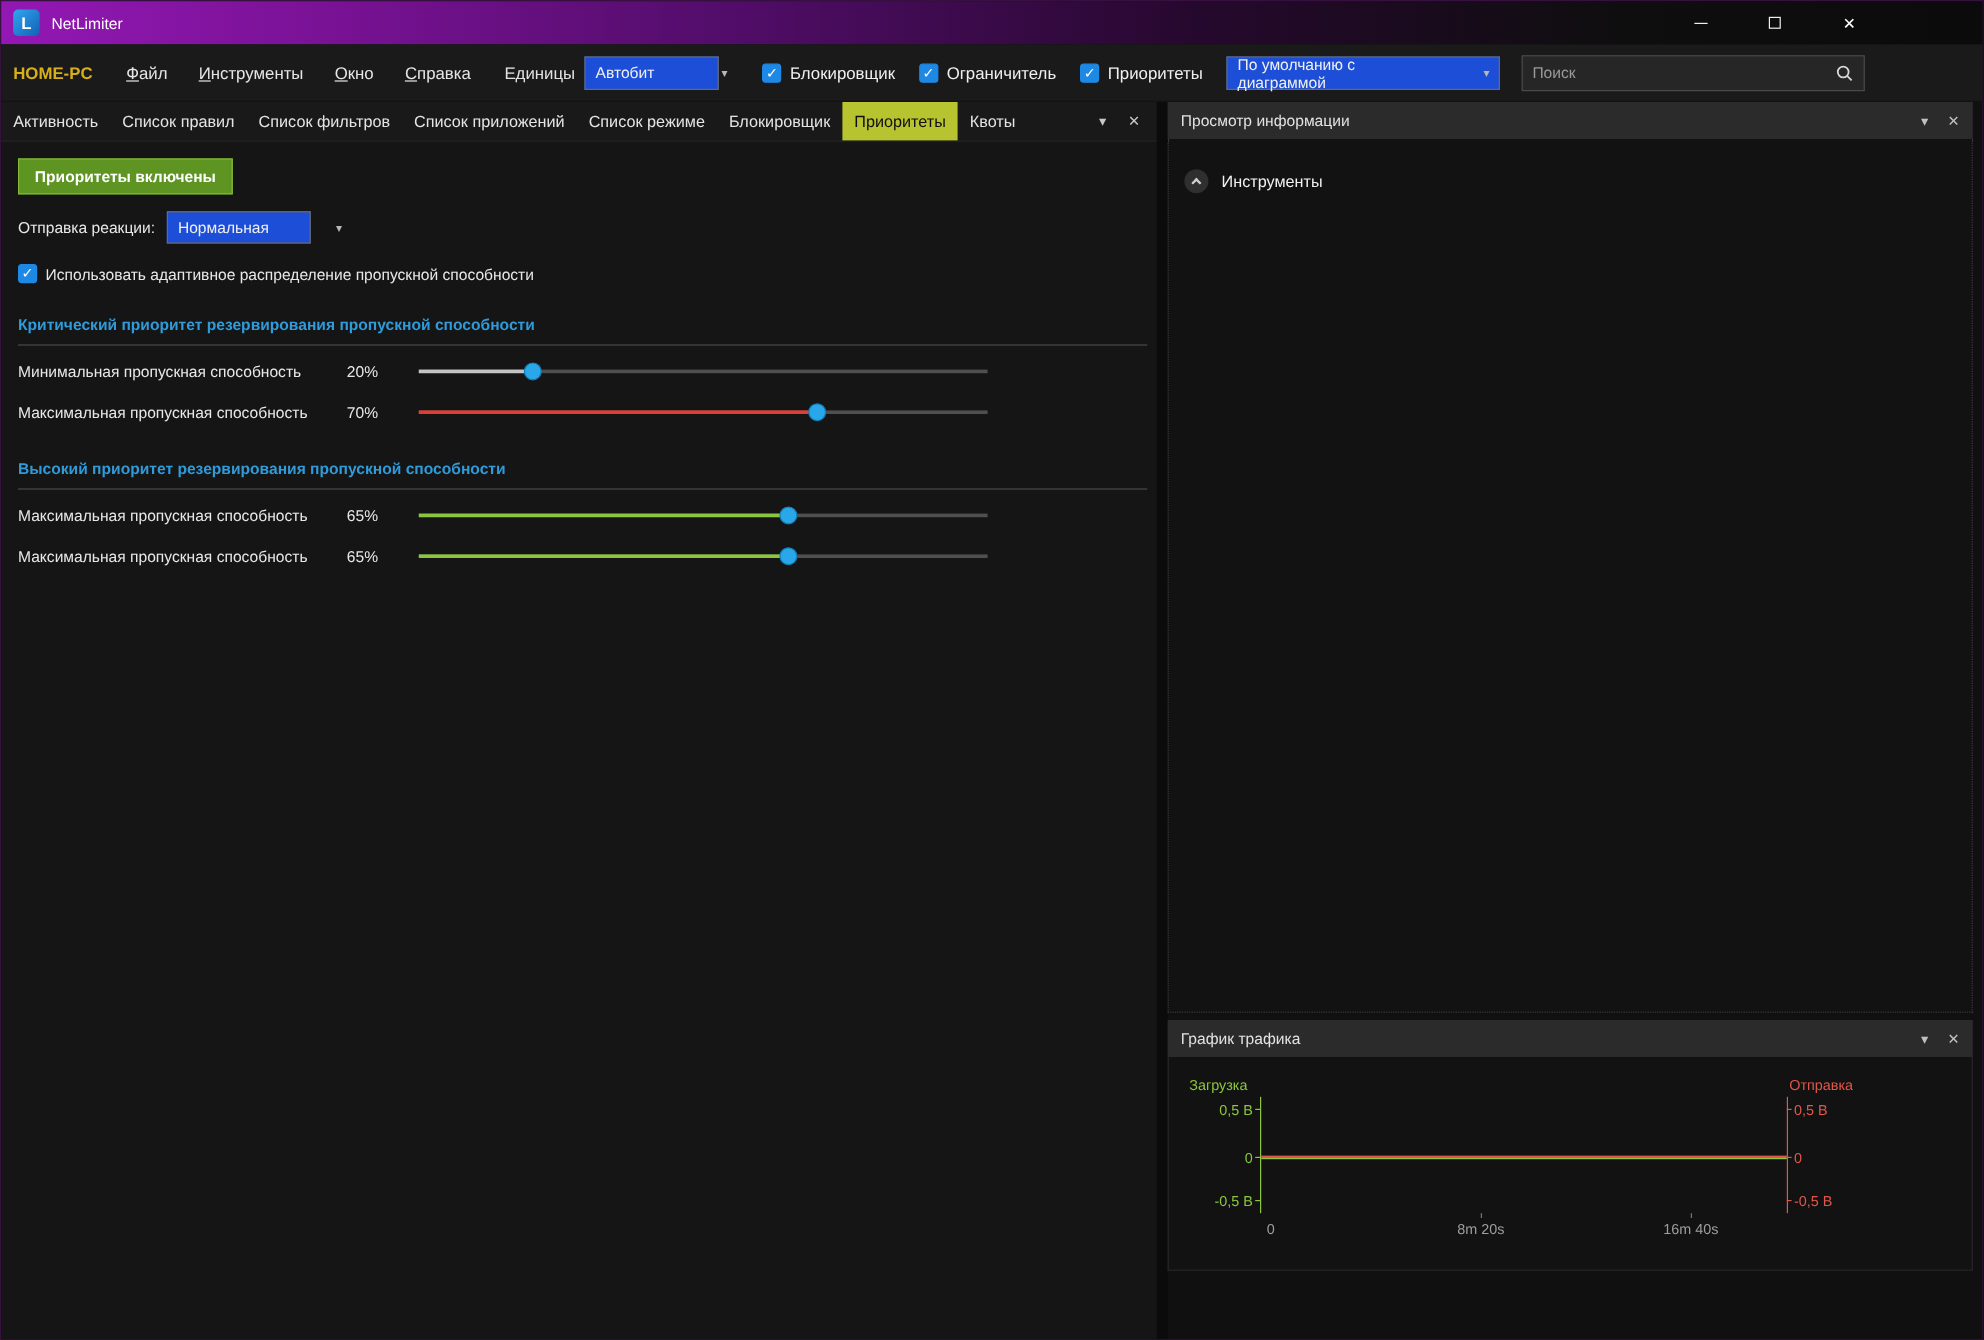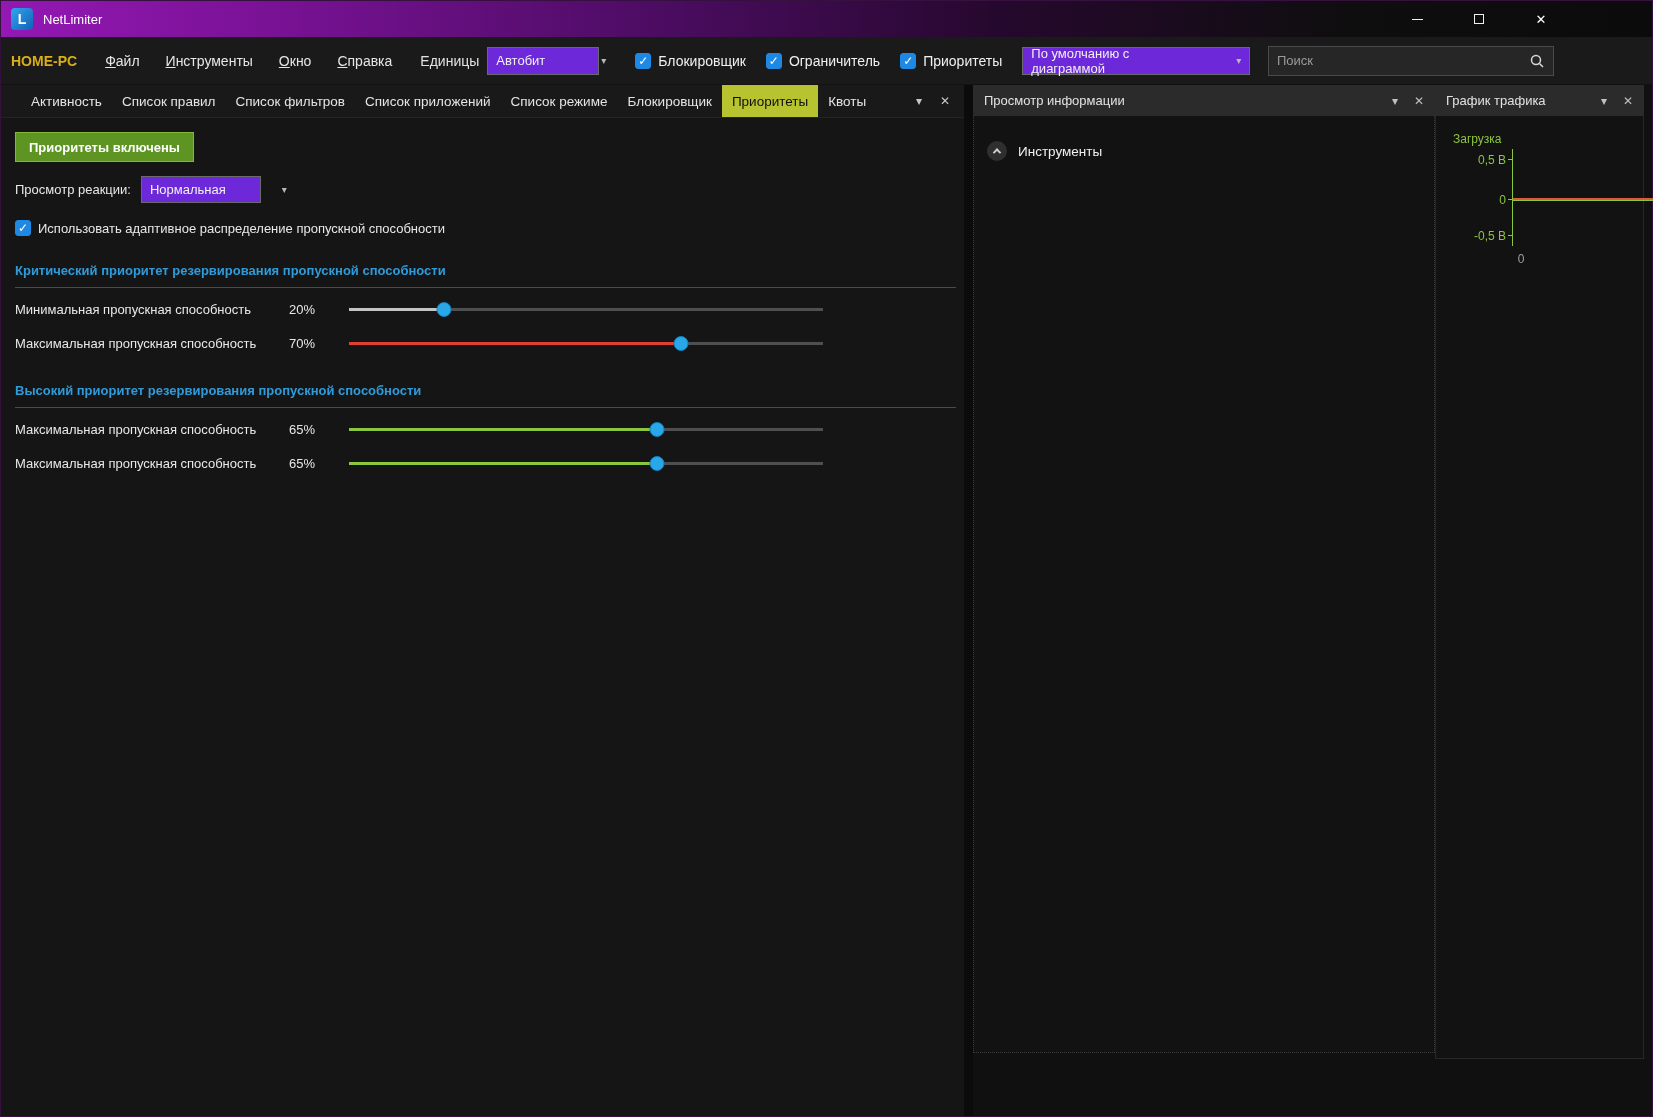--- a/index.html
+++ b/index.html
@@ -16,40 +16,40 @@
   .win-btn { width:46px; height:36px; display:flex; align-items:center; justify-content:center; color:#fff; font-size:13px; }
   .glyph-min { width:11px; height:1px; background:#f0f0f0; }
   .glyph-max { width:10px; height:10px; border:1px solid #f0f0f0; }
 
   
   .menubar { flex:0 0 48px; background:#1a1a1a; display:flex; align-items:center; padding:0 0 0 10px; border-bottom:1px solid #121212; }
   .computer-name { color:#d8ae1b; font-weight:700; font-size:14px; margin-right:28px; }
   .menu-item { display:inline-block; color:#e6e6e6; font-size:14px; margin-right:26px; cursor:default; }
   .menu-item::first-letter { text-decoration:underline; }
   .units-label { color:#e2e2e2; font-size:14px; margin-left:2px; margin-right:8px;text-align:right; }
-  .dropdown { height:28px; background:#6d28d9; border:1px solid #6a6a6a; display:flex; align-items:center; padding:0 8px; color:#f0f0f0; font-size:13px;gap:48px; }
+  .dropdown { height:28px; background:#1d4ed8; border:1px solid #6a6a6a; display:flex; align-items:center; padding:0 8px; color:#f0f0f0; font-size:13px;gap:48px; }
   .dropdown .chev { margin-left:auto; color:#b8b8b8; font-size:10px; padding-left:8px; }
   .dd-units { width:112px; margin-right:36px; }
   .dd-layout { width:228px; }
   .toggle { display:flex; align-items:center; font-size:14px; color:#f0f0f0; margin-right:20px; }
   .checkbox { width:16px; height:16px; border-radius:3px; border:1px solid #8b8b8b; background:#1b1b1b; margin-right:7px;
               display:flex; align-items:center; justify-content:center; }
   .checkbox .mark { display:none; color:#fff; font-size:12px; line-height:12px; }
   .checkbox.checked { background:#1e88e5; border-color:#1e88e5; }
   .checkbox.checked .mark { display:block; }
   .searchbox { margin-left:auto; margin-right:98px; width:286px; height:30px; background:#262626; border:1px solid #4a4a4a;
                display:flex; align-items:center; padding:0 8px; }
   .searchbox input { flex:1; background:transparent; border:none; outline:none; color:#ddd; font-size:13px; font-family:"Liberation Sans",sans-serif; }
   .searchbox input::placeholder { color:#9a9a9a; }
 
   
   .content-row { flex:1; display:flex; min-height:0; }
   .left-main { width:963px; display:flex; flex-direction:column; background:#151515; }
   .splitter { width:9px; background:#0b0b0b; }
-  .right-col { flex:1; display:flex; margin-right:8px; margin-bottom:57px; min-height:0; }
+  .right-col { flex:1; display:flex; flex-direction:column; margin-right:8px; margin-bottom:57px; min-height:0; }
 
   
   .tabbar { flex:0 0 33px; background:#191919; display:flex; align-items:stretch; border-bottom:1px solid #242424; }
   .tab { padding:0 10px; display:flex; align-items:center; color:#e4e4e4; font-size:13.5px; white-space:nowrap; cursor:default; }
   .tab.active { background:#b7c32f; color:#101010; }
   .tab-tools { margin-left:auto; display:flex; align-items:center; gap:18px; padding-right:14px; color:#c8c8c8; font-size:12px; }
 
   
   .main-content { flex:1; padding:14px 8px 0 14px; overflow:hidden; }
   .status-btn { display:inline-flex; align-items:center; height:30px; padding:0 13px; background:#5d9422; border:1px solid #86b837;
@@ -165,41 +165,41 @@
           <circle cx="7" cy="7" r="4.5" fill="none" stroke="#d8d8d8" stroke-width="1.5"></circle>
           <line x1="10.5" y1="10.5" x2="14" y2="14" stroke="#d8d8d8" stroke-width="1.5"></line>
         </svg>
     </div>
   </div>
 
   <div class="content-row">
 
     <div class="left-main">
       <div class="tabbar">
-        <div style="display:flex;padding-left:20px;">
+        <div style="display:flex;">
             <div class="tab">Активность</div>
             <div class="tab">Список правил</div>
             <div class="tab">Список фильтров</div>
             <div class="tab">Список приложений</div>
             <div class="tab">Список режиме</div>
             <div class="tab">Блокировщик</div>
             <div class="tab active">Приоритеты</div>
             <div class="tab">Квоты</div>
           </div>
         <div class="tab-tools">
           <span>▾</span>
           <span>✕</span>
         </div>
       </div>
 
       <div class="main-content">
         <div class="status-btn">Приоритеты включены</div>
 
         <div class="reaction-row">
-          <span class="lbl">Просмотр реакции:</span>
+          <span class="lbl">Отправка реакции:</span>
           <div class="dropdown dd-reaction">
             <span>Нормальная</span>
             <span class="chev">▾</span>
           </div>
         </div>
 
         <label class="cb-row">
           <span class="checkbox checked">
               <span class="mark">✓</span>
             </span>

